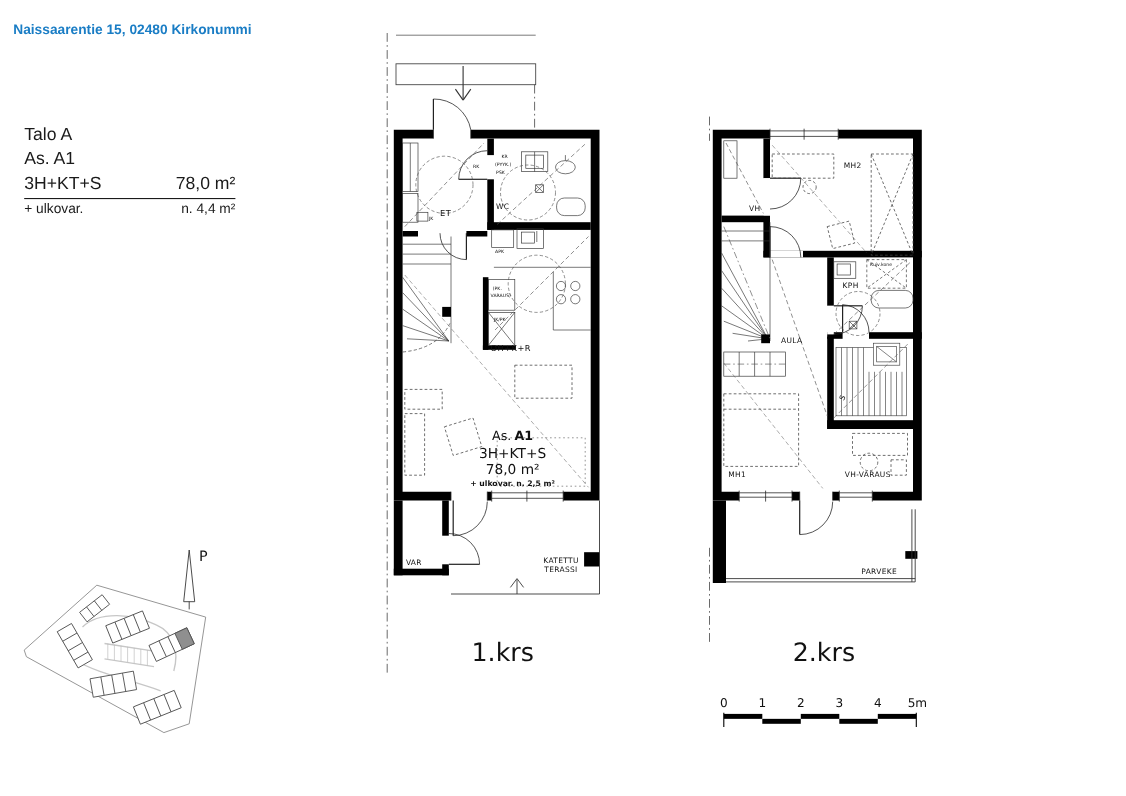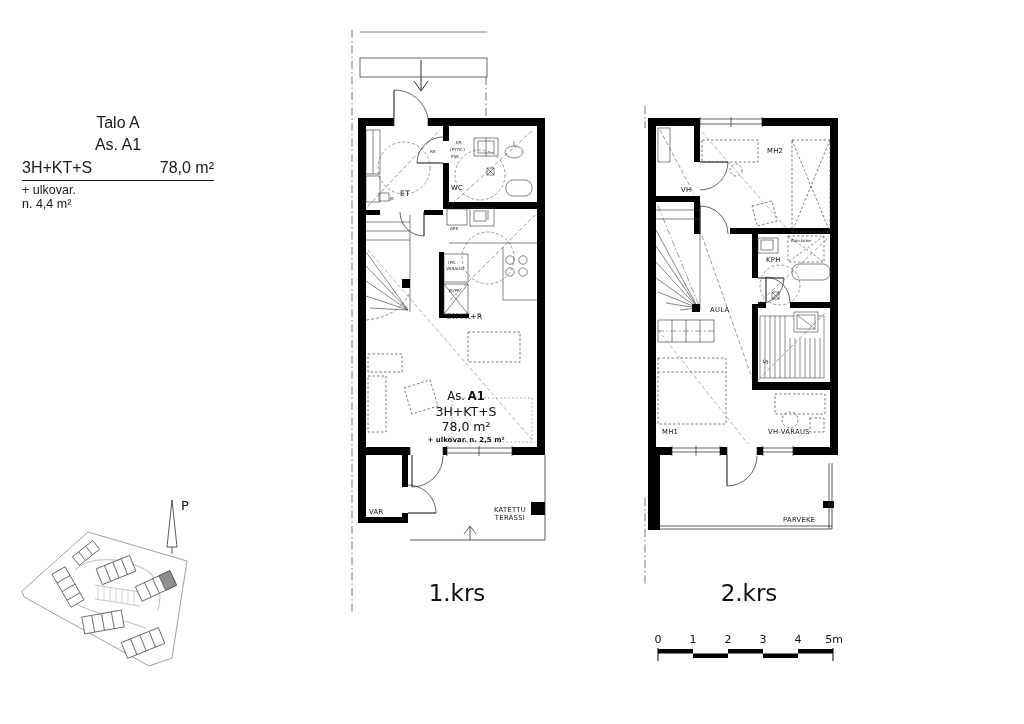--- a/index.html
+++ b/index.html
@@ -1,42 +1,43 @@
 <!DOCTYPE html>
 <html><head>
 <meta charset="utf-8">
 <style>
   html,body{margin:0;padding:0;background:#fff;}
   .page{position:relative;width:1024px;height:724px;background:#fff;overflow:hidden;
         font-family:"Liberation Sans",sans-serif;}
   .hdr{position:absolute;left:12px;top:10px;width:320px;}
   .hdr h1{margin:0;font-size:21px;line-height:1.28;font-weight:bold;}
   .hdr .addr{margin-top:10px;font-size:12.5px;font-weight:bold;}
-  .info{position:absolute;left:22px;top:112px;width:192px;color:#1a1a1a;text-align:center;}
+  .info{position:absolute;left:22px;top:112px;width:192px;color:#1a1a1a;}
   .info .ln{font-size:16px;line-height:1.4;}
   .info .row{display:flex;justify-content:space-between;align-items:baseline;}
   .info .u{border-bottom:1.3px solid #1a1a1a;padding-bottom:1px;}
-  .info .sm{font-size:12.5px;padding-top:2px;flex-direction:column;}
+  .info .sm{font-size:12.5px;padding-top:2px;}
   svg text{font-family:"DejaVu Sans",sans-serif;fill:#111;}
   .cap{font-size:23px;}
   .room{font-size:6.8px;letter-spacing:.3px;}
   .room-lg{font-size:7.5px;letter-spacing:.4px;}
   .micro{font-size:4.2px;}
   .unitln1{font-size:11.5px;}
   .unitln2{font-size:12.5px;}
   .unitln3{font-size:7px;}
   .tick{font-size:11px;}
   .north{font-size:13px;}
 </style>
 </head>
 <body>
 
 <div class="page">
 
   <div class="hdr" style="color:#1a7dc5;">
+    <div class="addr">Naissaarentie 15, 02480 Kirkonummi</div>
   </div>
 
   <div class="info">
     <div class="ln">Talo A</div>
     <div class="ln">As. A1</div>
     <div class="ln row u">
       <span>3H+KT+S</span>
       <span>78,0 m²</span>
     </div>
     <div class="row sm">

